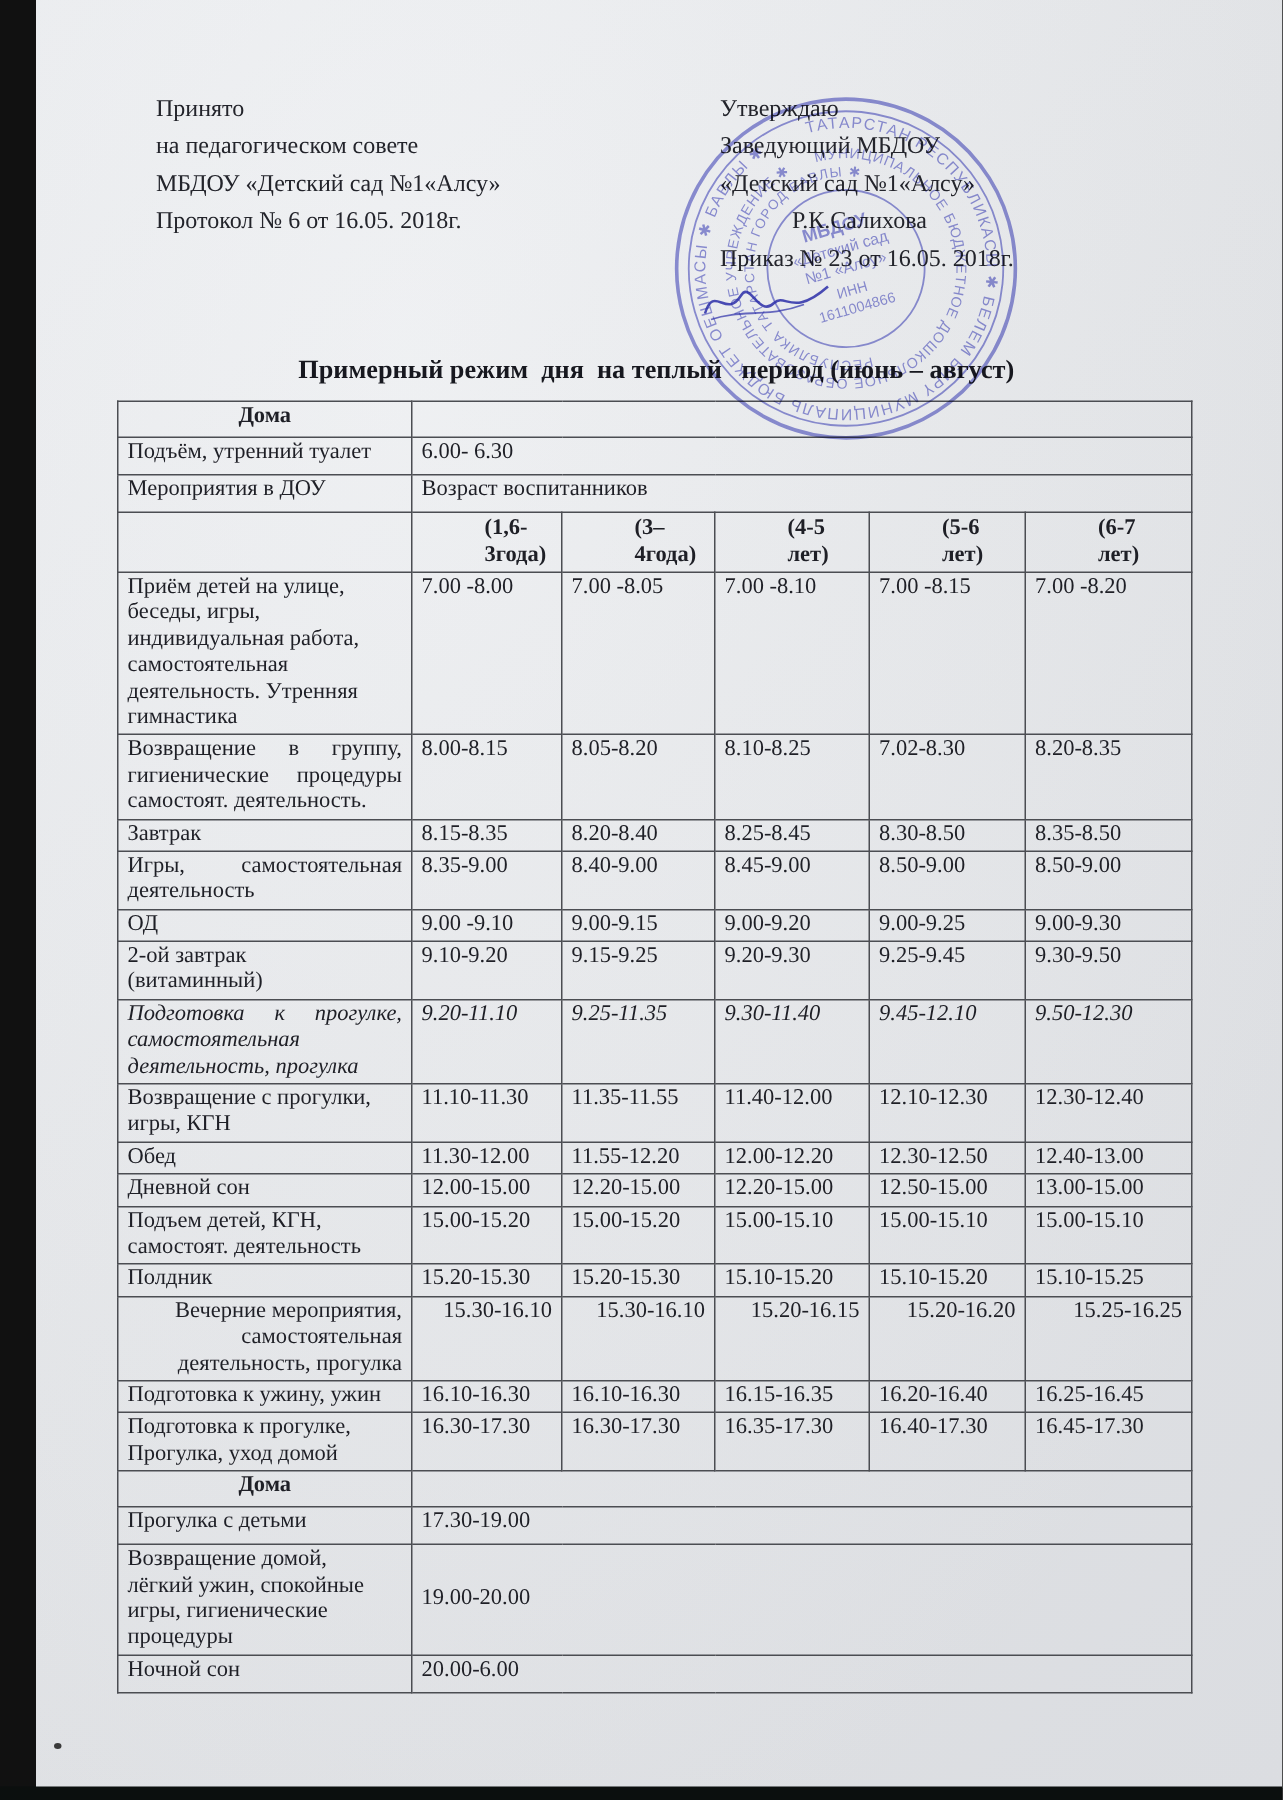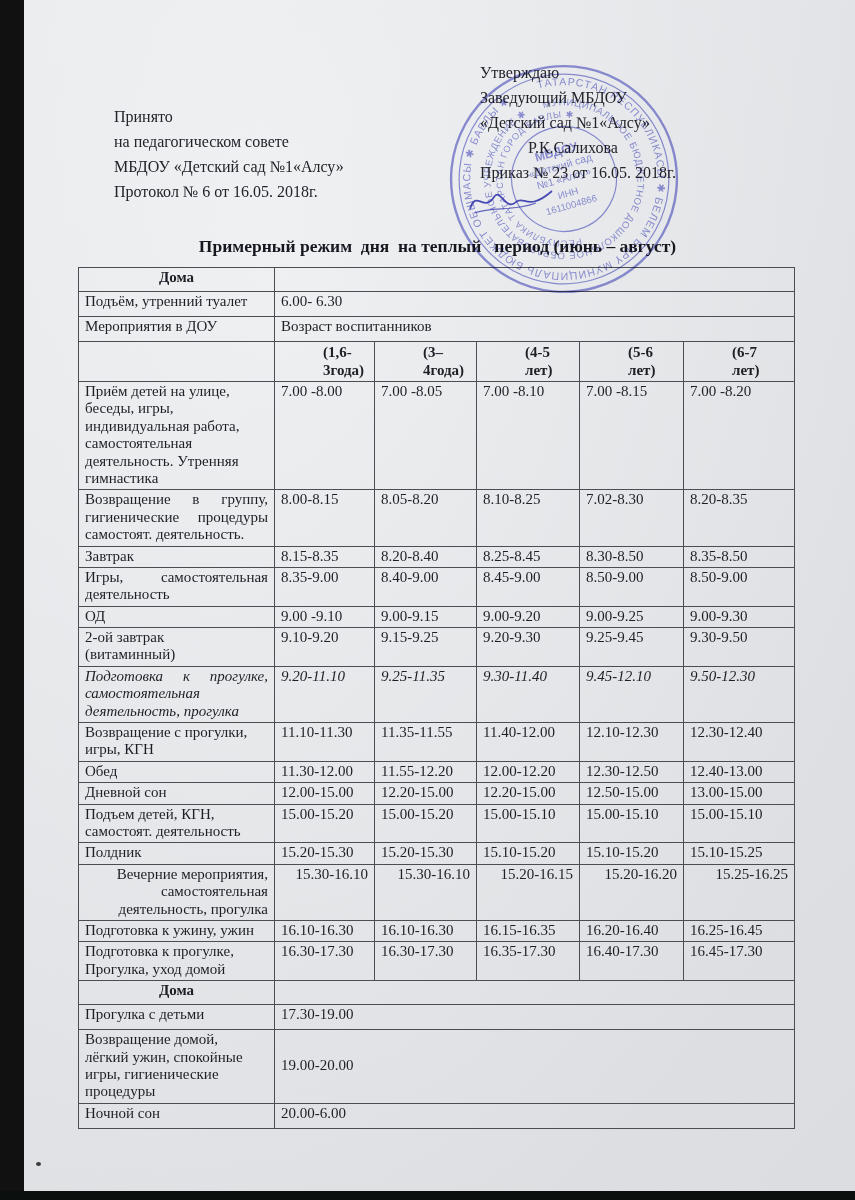--- a/index.html
+++ b/index.html
@@ -5,21 +5,21 @@
   html,body{margin:0;padding:0;}
   body{width:855px;height:1200px;background:#0d0d0d;font-family:"Liberation Serif","DejaVu Serif",serif;}
   .scan{position:relative;width:855px;height:1200px;background:#0d0d0d;overflow:hidden;}
   .paper{position:absolute;left:24px;top:0;width:831px;height:1192px;
          background:linear-gradient(135deg,#eceef1 0%,#e7e9ec 45%,#e2e4e8 100%);}
   .paper::after{content:"";position:absolute;inset:0;
          background:radial-gradient(ellipse at 30% 20%,rgba(255,255,255,.25),rgba(0,0,0,.03) 80%);
          pointer-events:none;}
   .speck{position:absolute;left:36px;top:1162px;width:5px;height:4px;background:#3a3a3a;border-radius:50%;}
 
-  .accepted{position:absolute;left:114px;top:60px;font-size:16px;line-height:25px;color:#23242b;z-index:1;margin-top:44px;}
+  .accepted{position:absolute;left:104px;top:60px;font-size:16px;line-height:25px;color:#23242b;z-index:1;}
   .approved{position:absolute;left:480px;top:60px;font-size:16px;line-height:25px;color:#23242b;z-index:1;}
   .approved div.sig-line{padding-left:48px;}
 
   .doc-title{position:absolute;left:0;top:236px;width:855px;text-align:center;
              font-size:17.5px;font-weight:bold;color:#17181f;white-space:pre;z-index:1;padding-left:10px;}
 
   .stamp{position:absolute;left:438px;top:53px;width:252px;height:252px;z-index:2;
          transform:rotate(-16deg);opacity:.55;mix-blend-mode:multiply;pointer-events:none;}
   .stamp text{fill:#3a3ec0;font-family:"Liberation Sans","DejaVu Sans",sans-serif;}
   .stamp circle{stroke:#3a3ec0;fill:none;}

